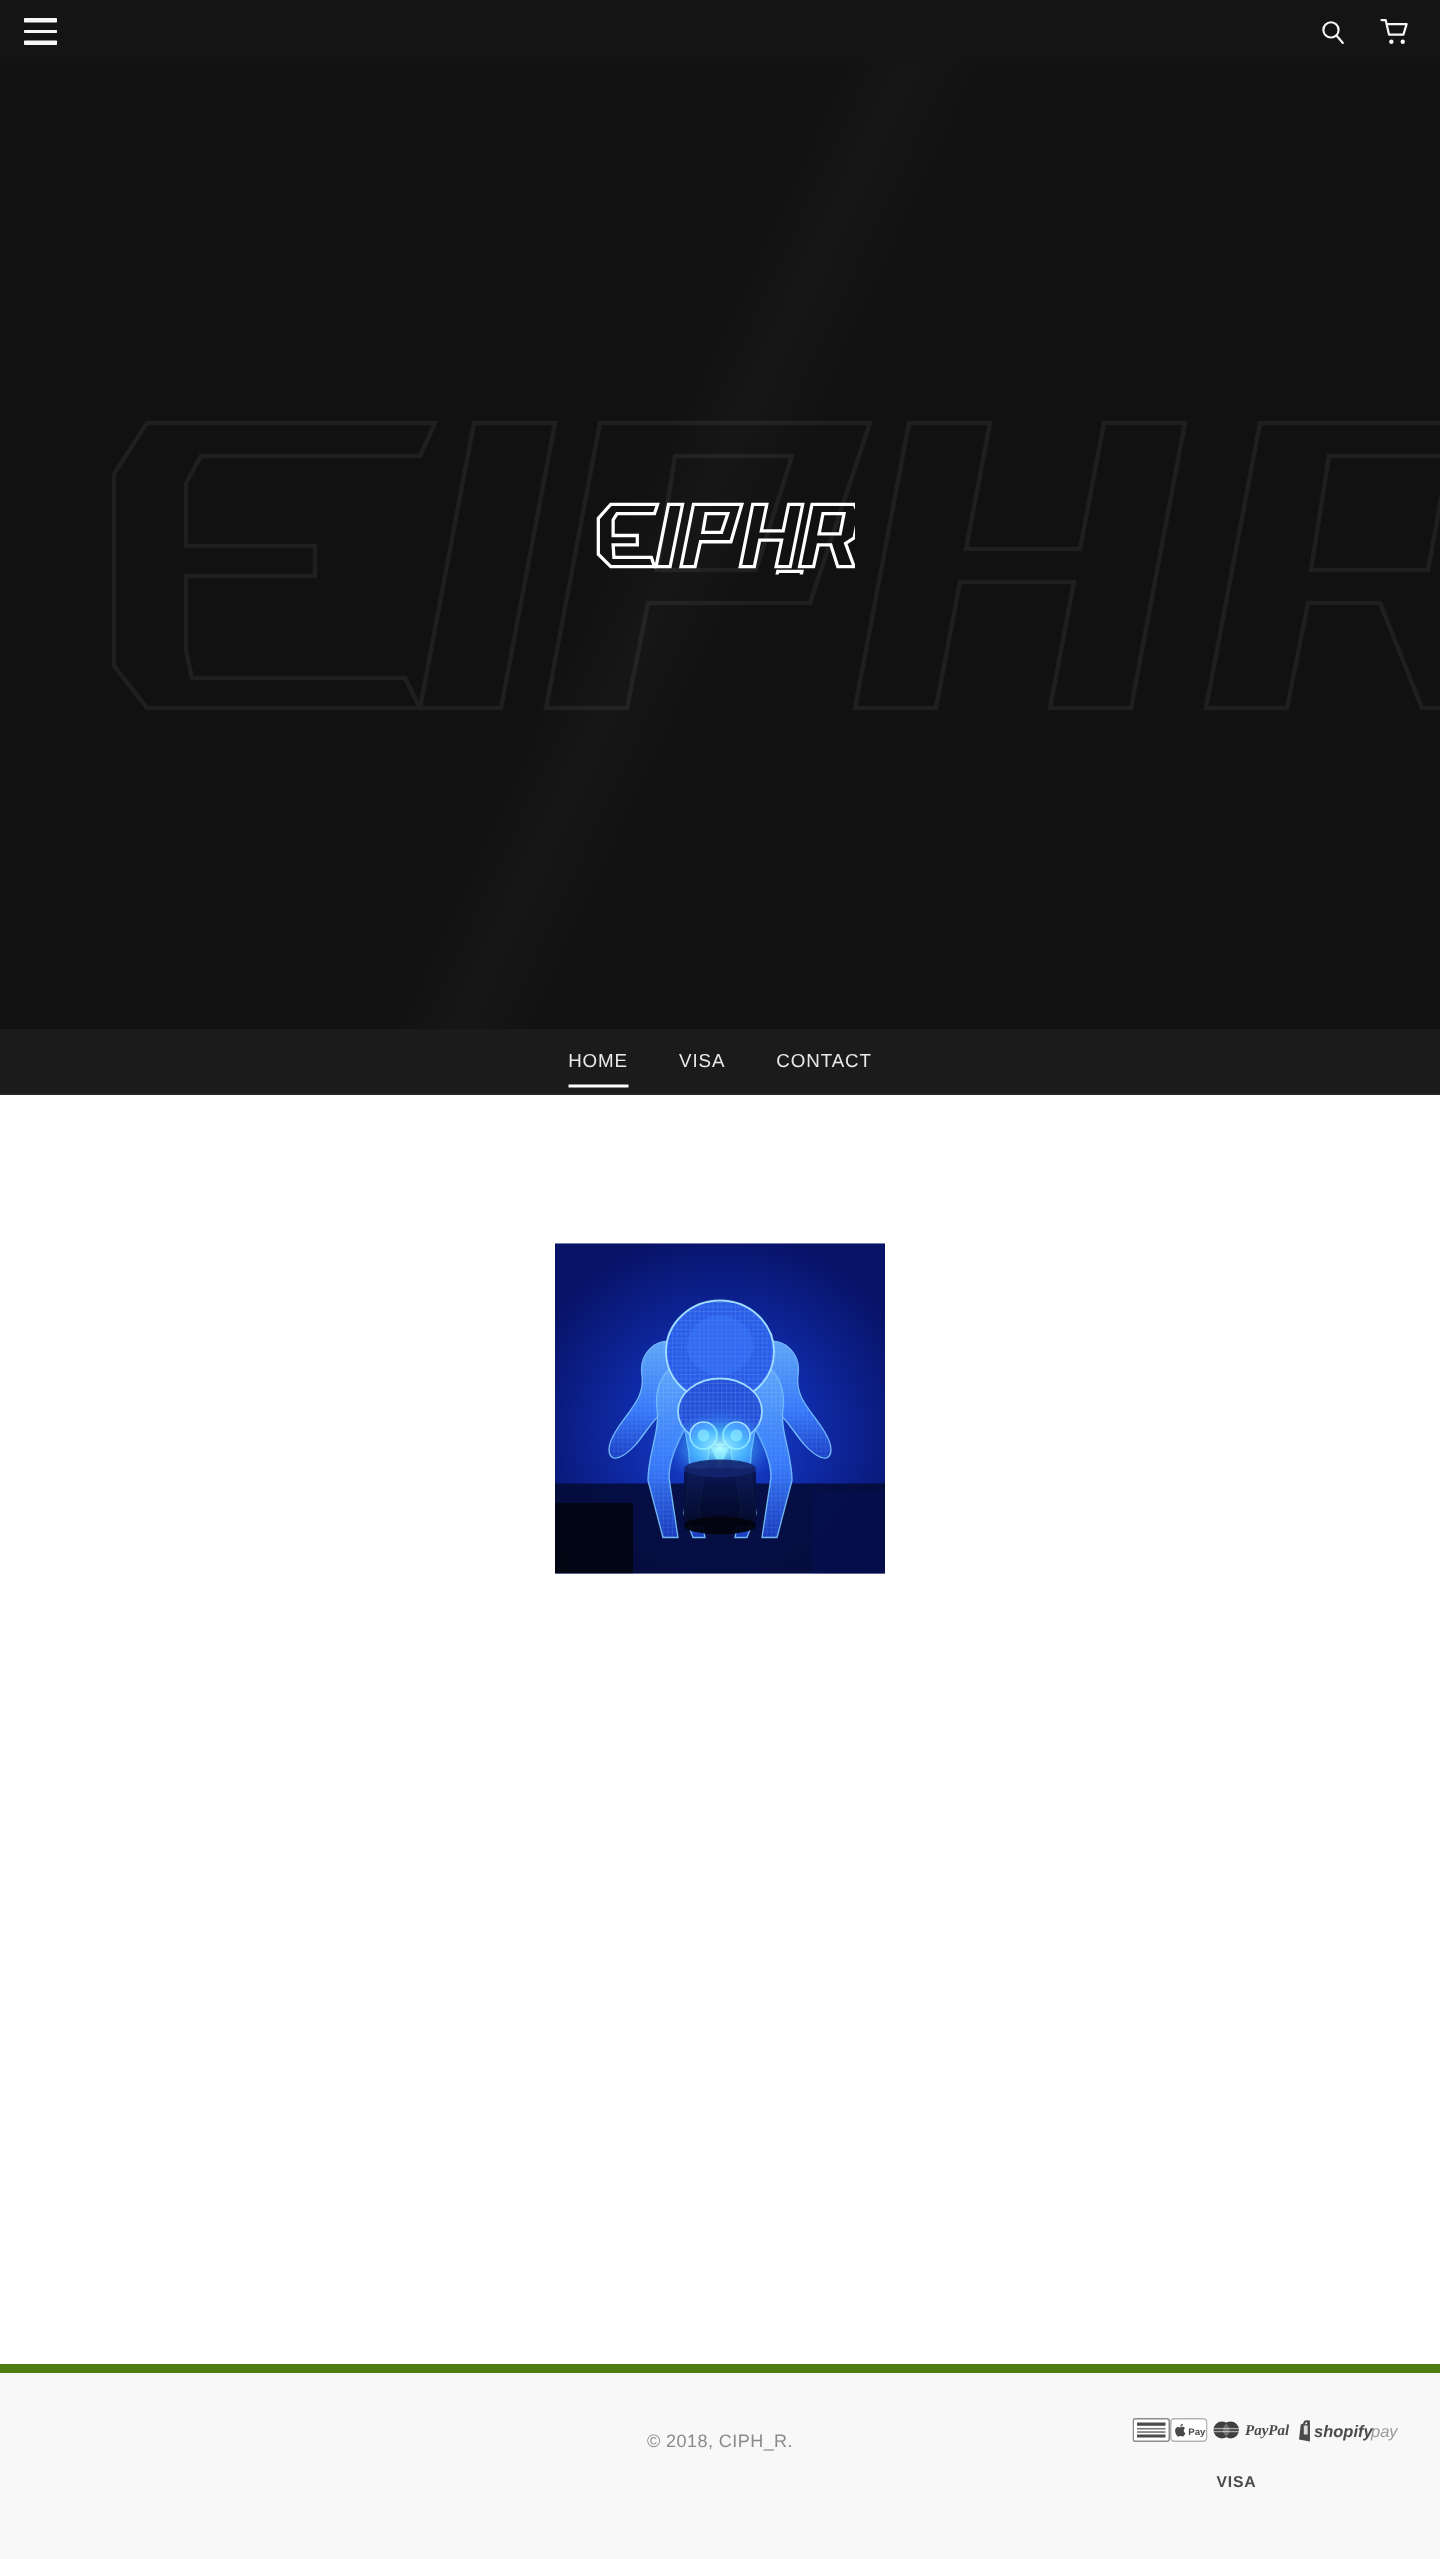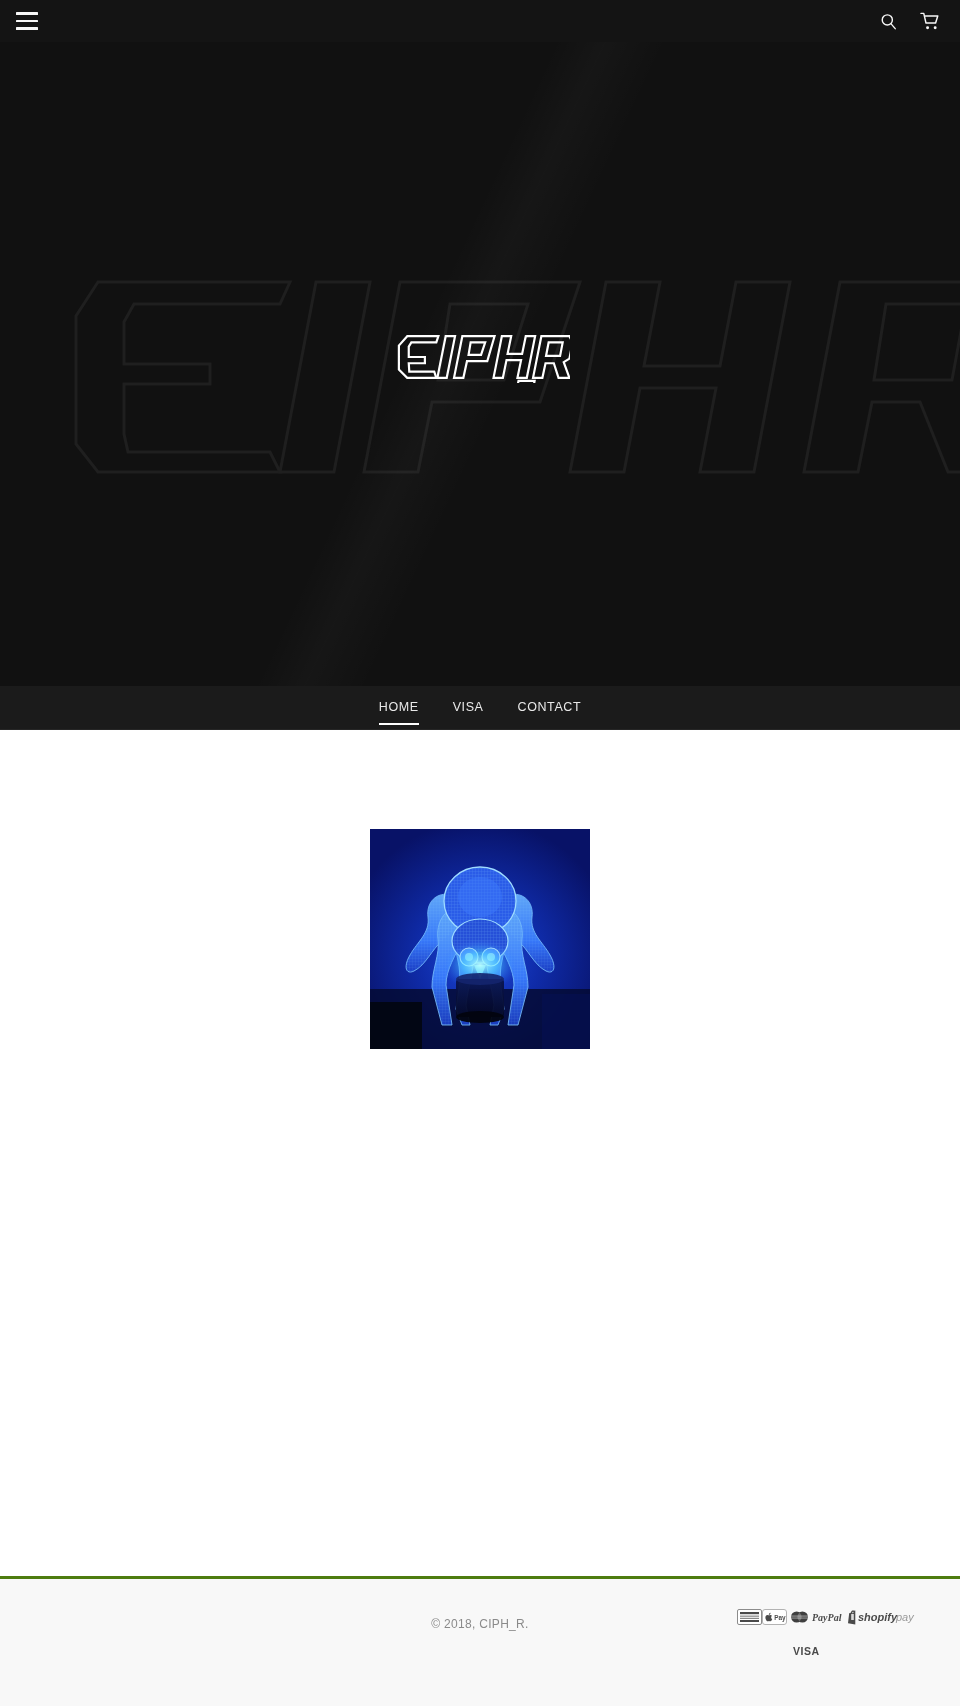--- a/index.html
+++ b/index.html
@@ -175,39 +175,39 @@
     background: #0b1a6b;
     display: block;
   }
   .product-thumb svg { display: block; width: 100%; height: 100%; }
 
   
   .footer {
     flex: 0 0 130px;
     height: 130px;
     background: #f8f8f8;
-    border-top: 3px solid #4d7c0f;
+    border-top: 6px solid #4d7c0f;
     position: relative;
   }
 
   .footer-copy {
     position: absolute;
     left: 0;
     right: 0;
     top: 38px;
     text-align: center;
     color: #8a8a8a;
     font-size: 12px;
     letter-spacing: 0.3px;
     font-family: "Liberation Sans", sans-serif;
   }
 
   .payment-icons {
     position: absolute;
-    right: 44px;
+    right: 26px;
     top: 30px;
     width: 215px;
     display: flex;
     flex-wrap: wrap;
     justify-content: flex-end;
     align-items: center;
     gap: 8px 0;
   }
   .pay-icon {
     height: 16px;

